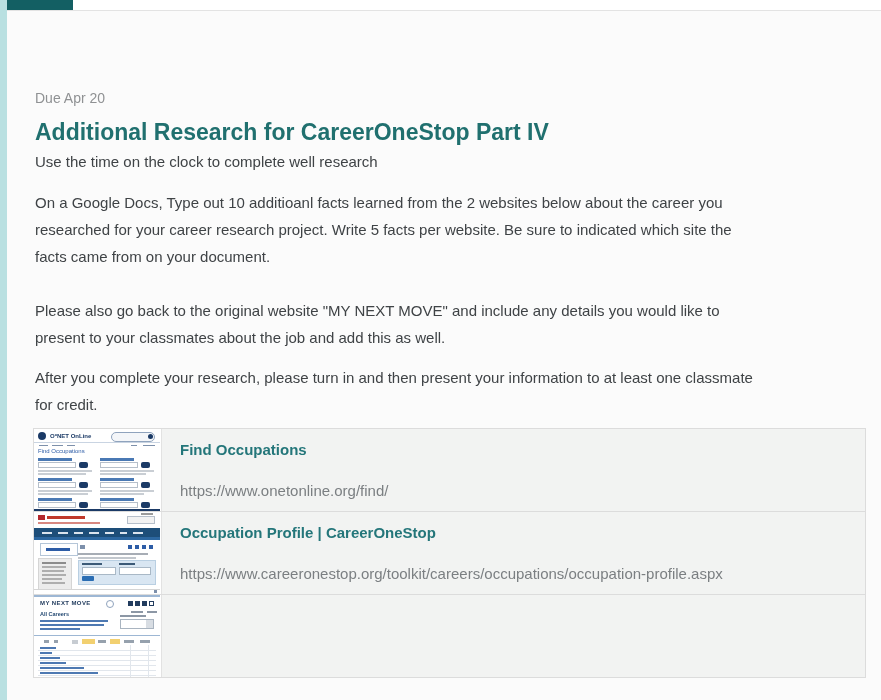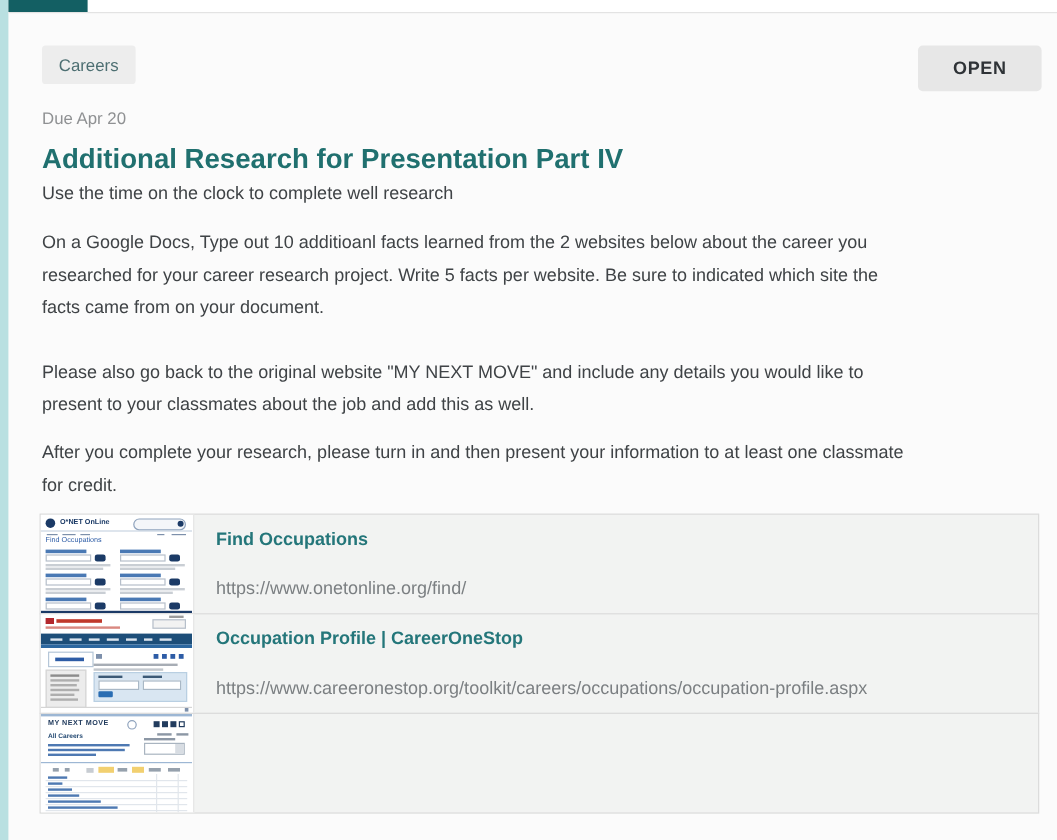--- a/index.html
+++ b/index.html
@@ -67,25 +67,23 @@
 </head>
 <body>
 
 <div class="page">
 
   <div class="left-strip"></div>
   <div class="tab-bar">
     <div class="tab-active"></div>
   </div>
 
-  <div class="chip">Careers</div>
-  <button class="open-btn">OPEN</button>
 
   <div class="due">Due Apr 20</div>
-  <h1 class="title">Additional Research for Presentation Part IV</h1>
+  <h1 class="title">Additional Research for CareerOneStop Part IV</h1>
   <div class="subtitle">Use the time on the clock to complete well research</div>
 
   <div class="para p1">On a Google Docs, Type out 10 additioanl facts learned from the 2 websites below about the career you researched for your career research project. Write 5 facts per website. Be sure to indicated which site the facts came from on your document.</div>
   <div class="para p2">Please also go back to the original website "MY NEXT MOVE" and include any details you would like to present to your classmates about the job and add this as well.</div>
   <div class="para p3">After you complete your research, please turn in and then present your information to at least one classmate for credit.</div>
 
   <div class="card card-1">
     <div class="thumb">
       <div class="abs navy onet-circle"></div>
       <div class="txt" style="left:16px;top:4px;font-size:6px;">O*NET OnLine</div>

